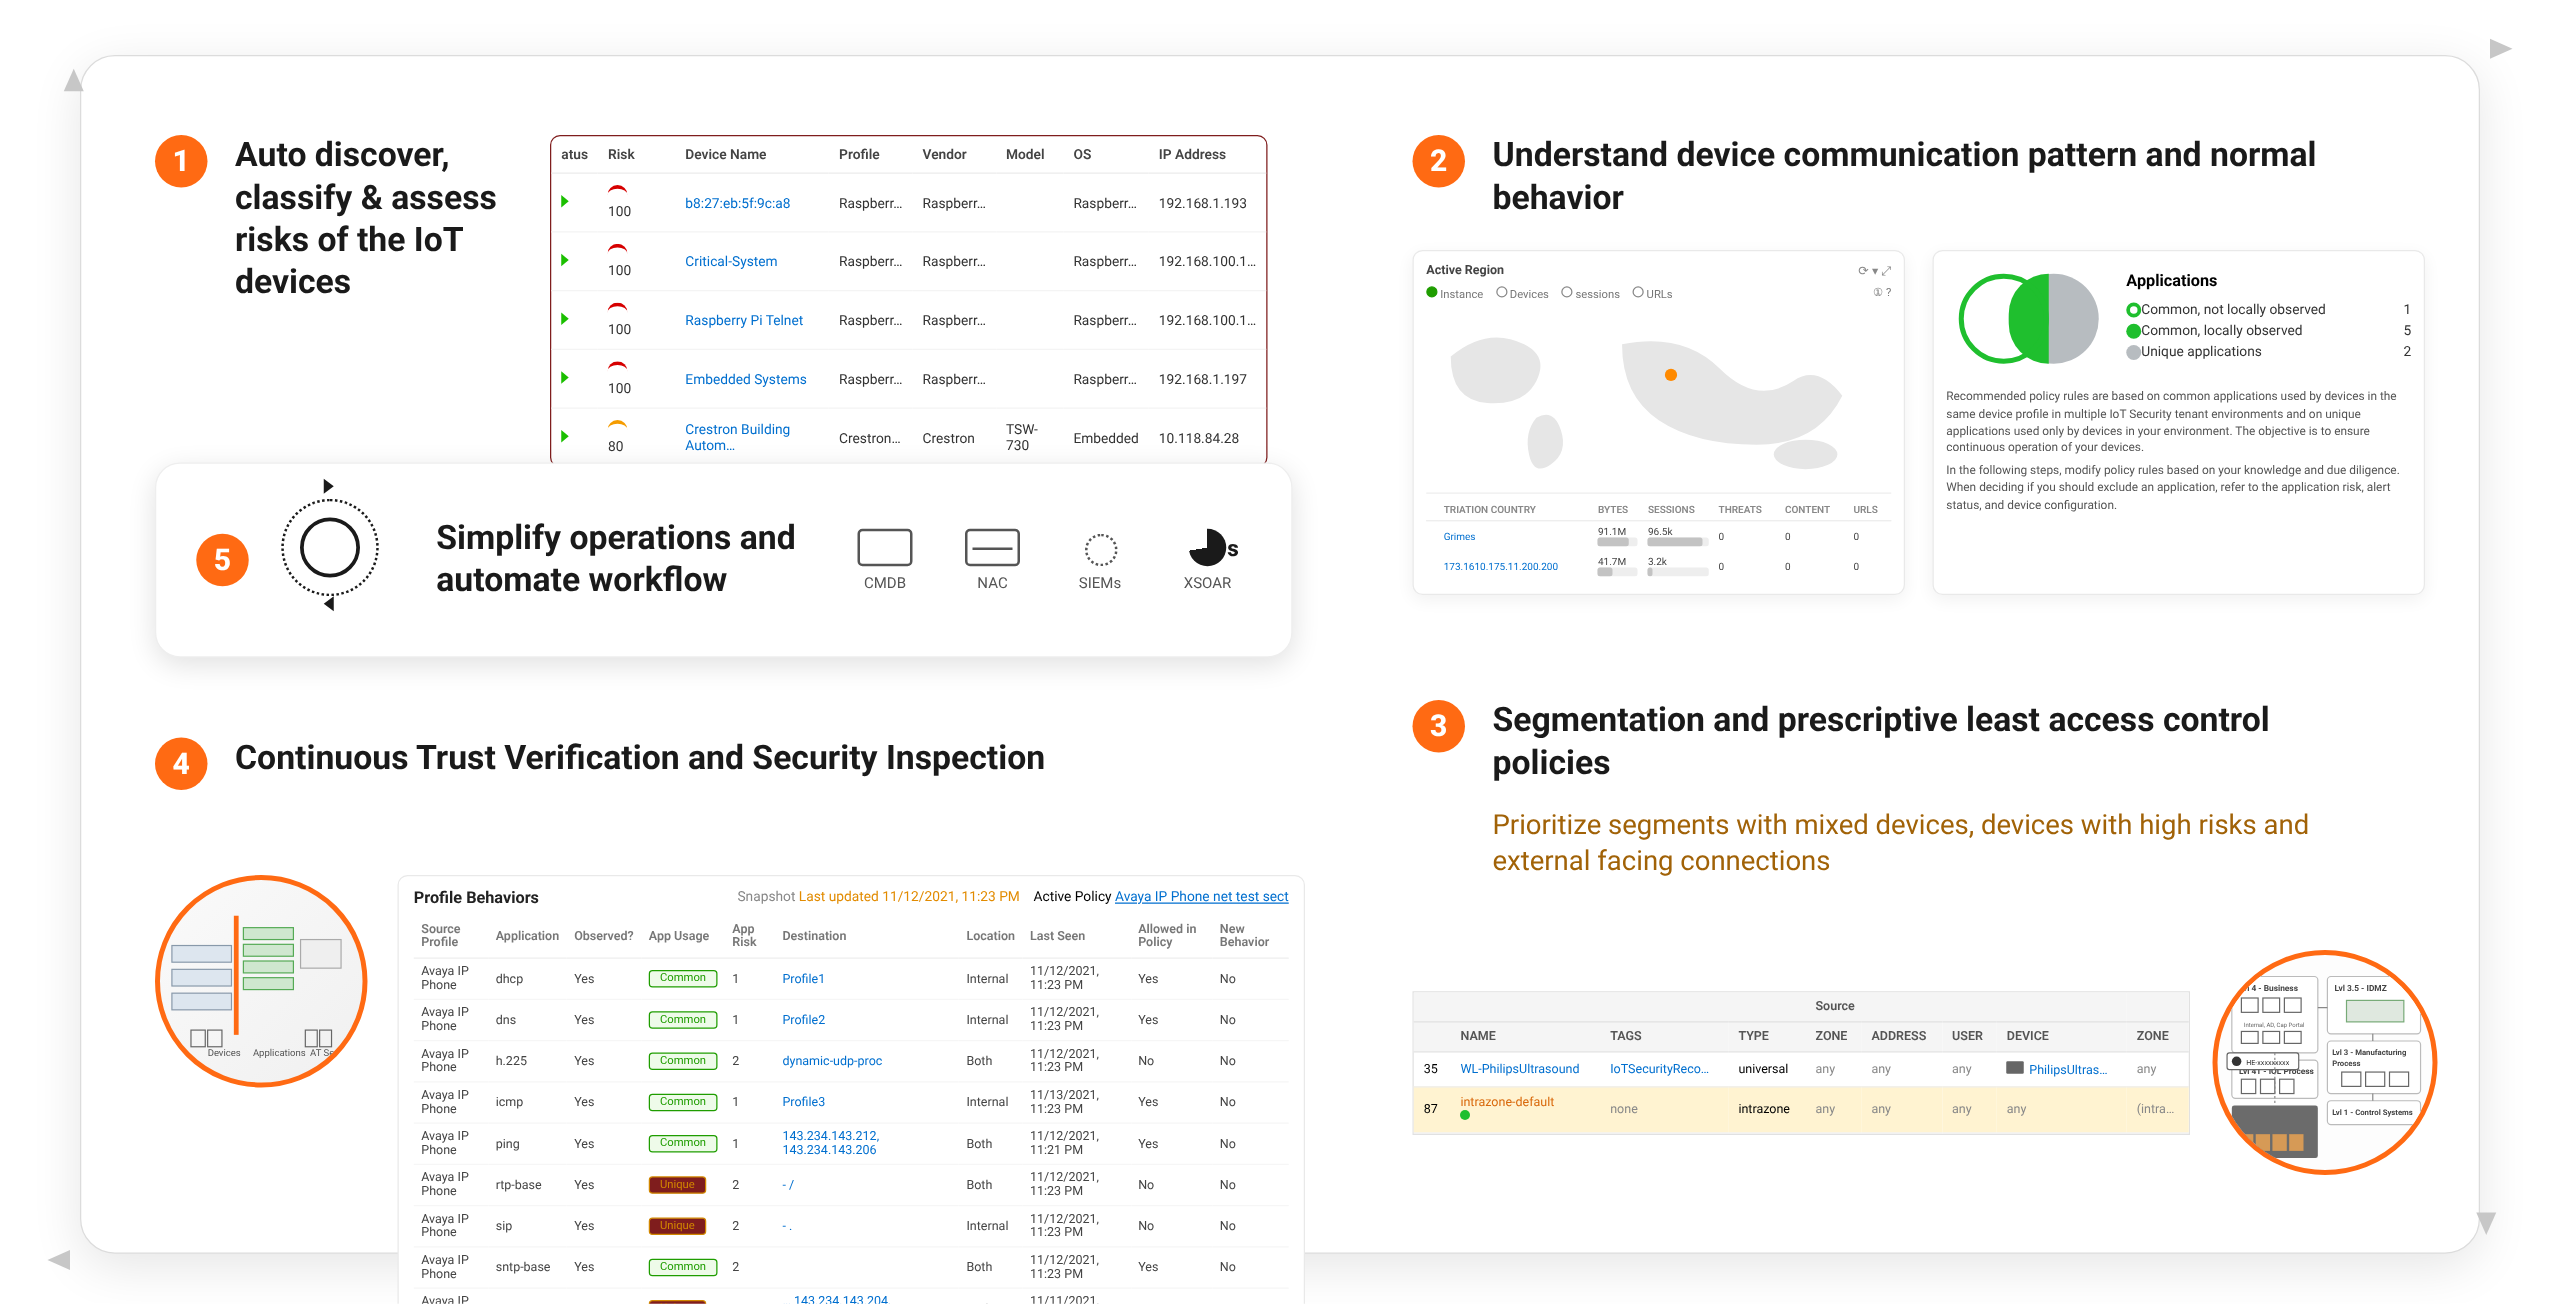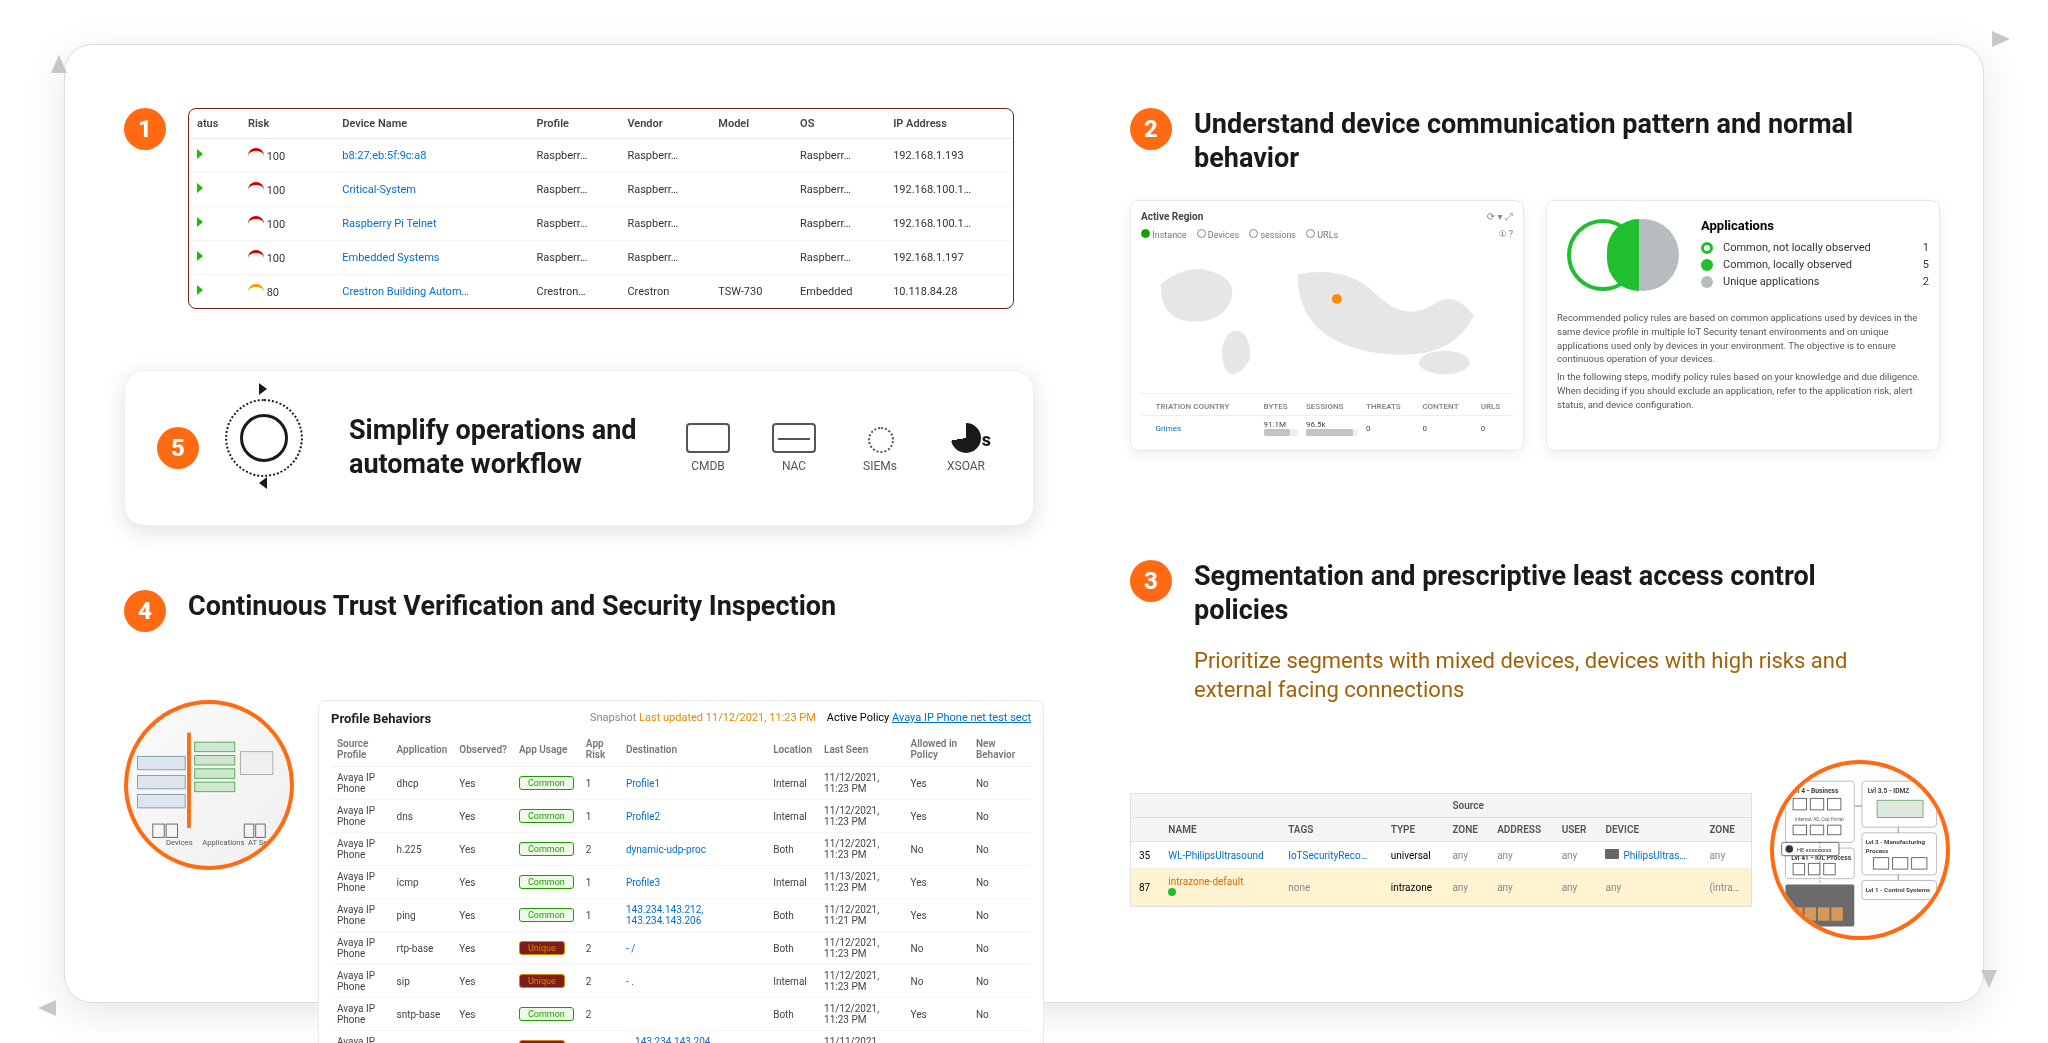--- a/index.html
+++ b/index.html
@@ -207,21 +207,21 @@
   .bar-fill{position:absolute;left:0;top:0;bottom:0;background:#c3c3c3;border-radius:2px;}
 
   .venn-top{display:flex;gap:16px;align-items:center;margin-bottom:12px;}
   .venn{position:relative;width:118px;height:88px;margin-left:10px;}
   .venn .c{position:absolute;width:72px;height:72px;border-radius:50%;}
   .venn .c1{left:0;top:8px;border:4px solid #1fbf2e;background:transparent;}
   .venn .c2{left:40px;top:8px;background:#b7bcc0;}
   .venn .lens{position:absolute;left:40px;top:8px;width:32px;height:72px;border-top-left-radius:72px;border-bottom-left-radius:72px;background:#1fbf2e;}
   .legend{flex:1;font-size:11px;}
   .legend h4{font-size:13px;font-weight:700;margin-bottom:8px;}
-  .legend .row{display:flex;align-items:center;gap:10px;margin:4px 0;color:#333;}
+  .legend .row{display:flex;align-items:center;margin:4px 0;color:#333;}
   .legend .dot{width:12px;height:12px;border-radius:50%;}
   .legend .dot.ring{border:3px solid #1fbf2e;}
   .legend .dot.fill{background:#1fbf2e;}
   .legend .dot.gray{background:#b7bcc0;}
   .legend .count{margin-left:auto;color:#333;}
   .venn-para{font-size:9.5px;color:#555;line-height:1.45;margin-top:4px;}
 
   
   .step3 { left: 1130px; top: 560px; width: 780px; }
   .s3-visuals{position:absolute;left:1130px;top:760px;width:820px;display:flex;gap:18px;align-items:center;}
@@ -247,20 +247,23 @@
 <body>
 
 <div class="arrow-frame"></div>
 <div class="arrowhead top-right"></div>
 <div class="arrowhead bottom-left"></div>
 <div class="arrowhead left-up"></div>
 <div class="arrowhead right-down"></div>
 
 <div class="step step1">
   <div class="num-badge">1</div>
+  <div class="s1-title-block">
+    <div class="step-title">Auto discover, classify &amp; assess risks of the IoT devices</div>
+  </div>
   <div class="device-table">
     <table>
       <thead>
           <tr id="dt-head">
             <th>atus</th>
             <th>Risk</th>
             <th></th>
             <th>Device Name</th>
             <th>Profile</th>
             <th>Vendor</th>
@@ -575,20 +578,33 @@
    <td>91.1M<div class="bar-cell">
                 <div class="bar-fill" style="width:78%"></div>
               </div></td>
    <td>96.5k<div class="bar-cell">
                 <div class="bar-fill" style="width:90%"></div>
               </div></td>
    <td>0</td>
             <td>0</td>
             <td>0</td>
           </tr>
+          <tr>
+            <td></td>
+   <td><a class="link-blue" href="#">173.1610.175.11.200.200</a></td>
+   <td>41.7M<div class="bar-cell">
+                <div class="bar-fill" style="width:36%"></div>
+              </div></td>
+   <td>3.2k<div class="bar-cell">
+                <div class="bar-fill" style="width:8%"></div>
+              </div></td>
+   <td>0</td>
+            <td>0</td>
+            <td>0</td>
+          </tr>
         </tbody>
       </table>
   </div>
 
   <div class="venn-card">
     <div class="venn-top">
       <div class="venn">
         <div class="c c2"></div>
         <div class="lens"></div>
         <div class="c c1"></div>

